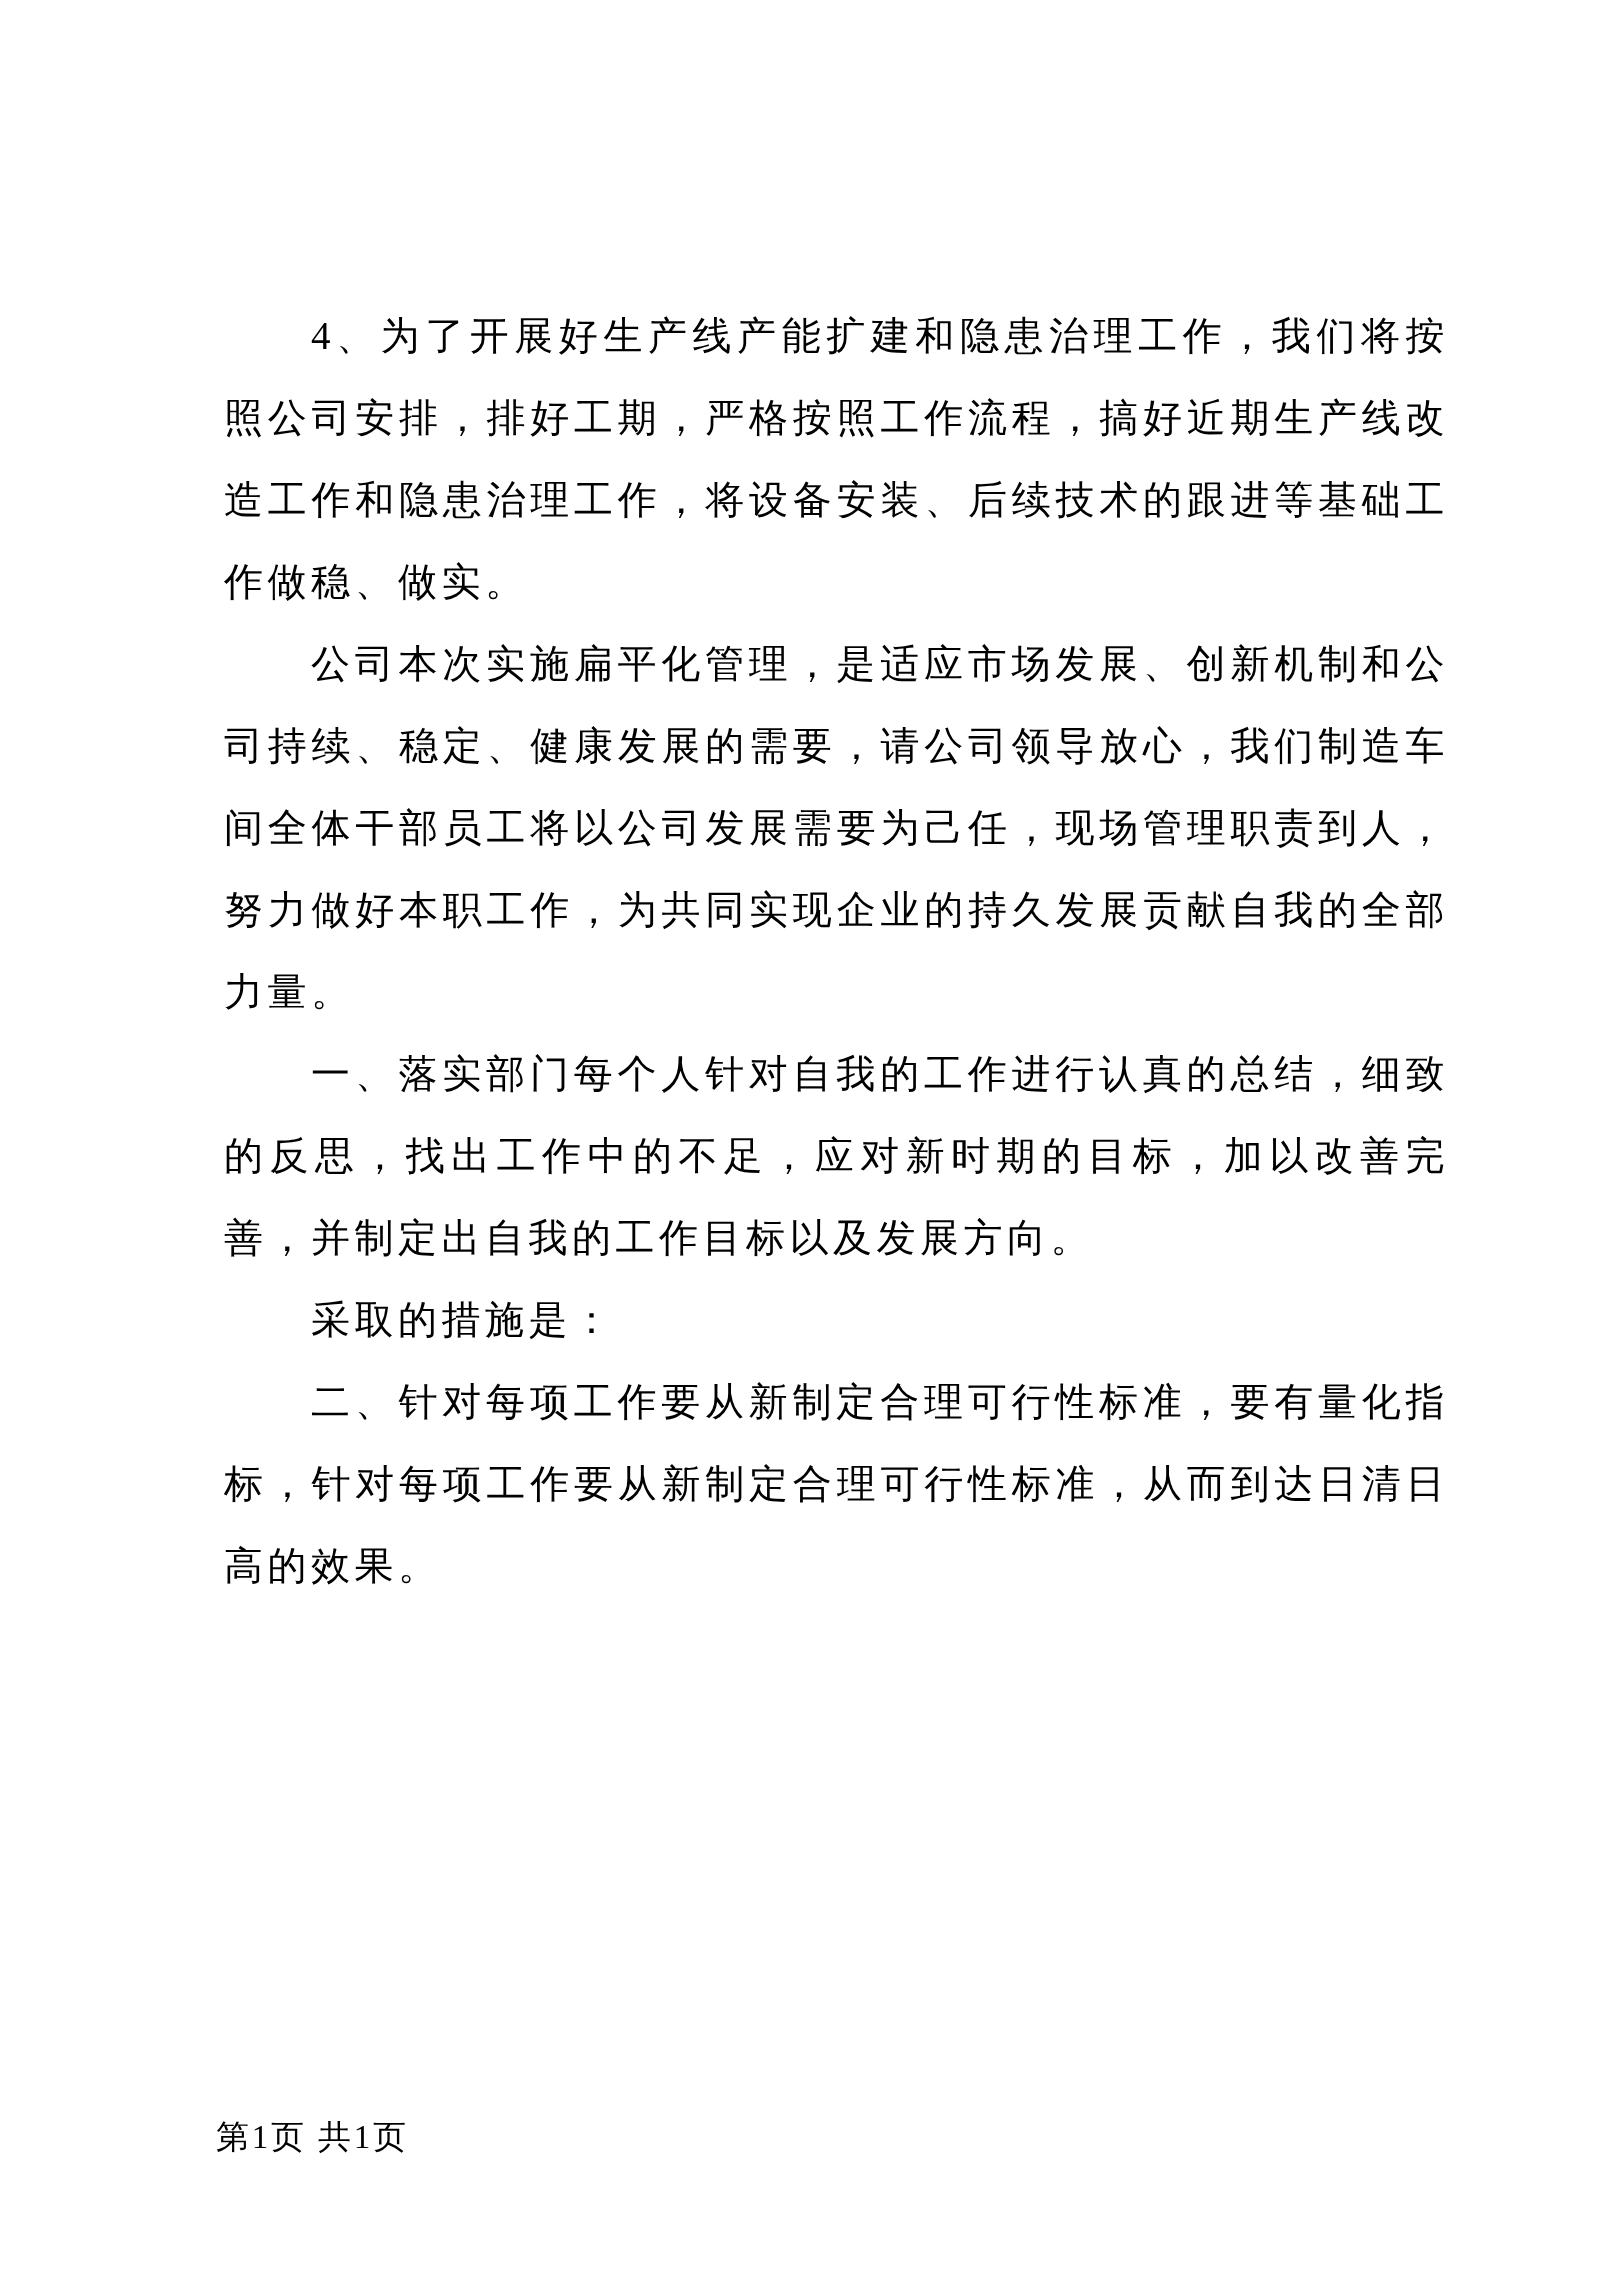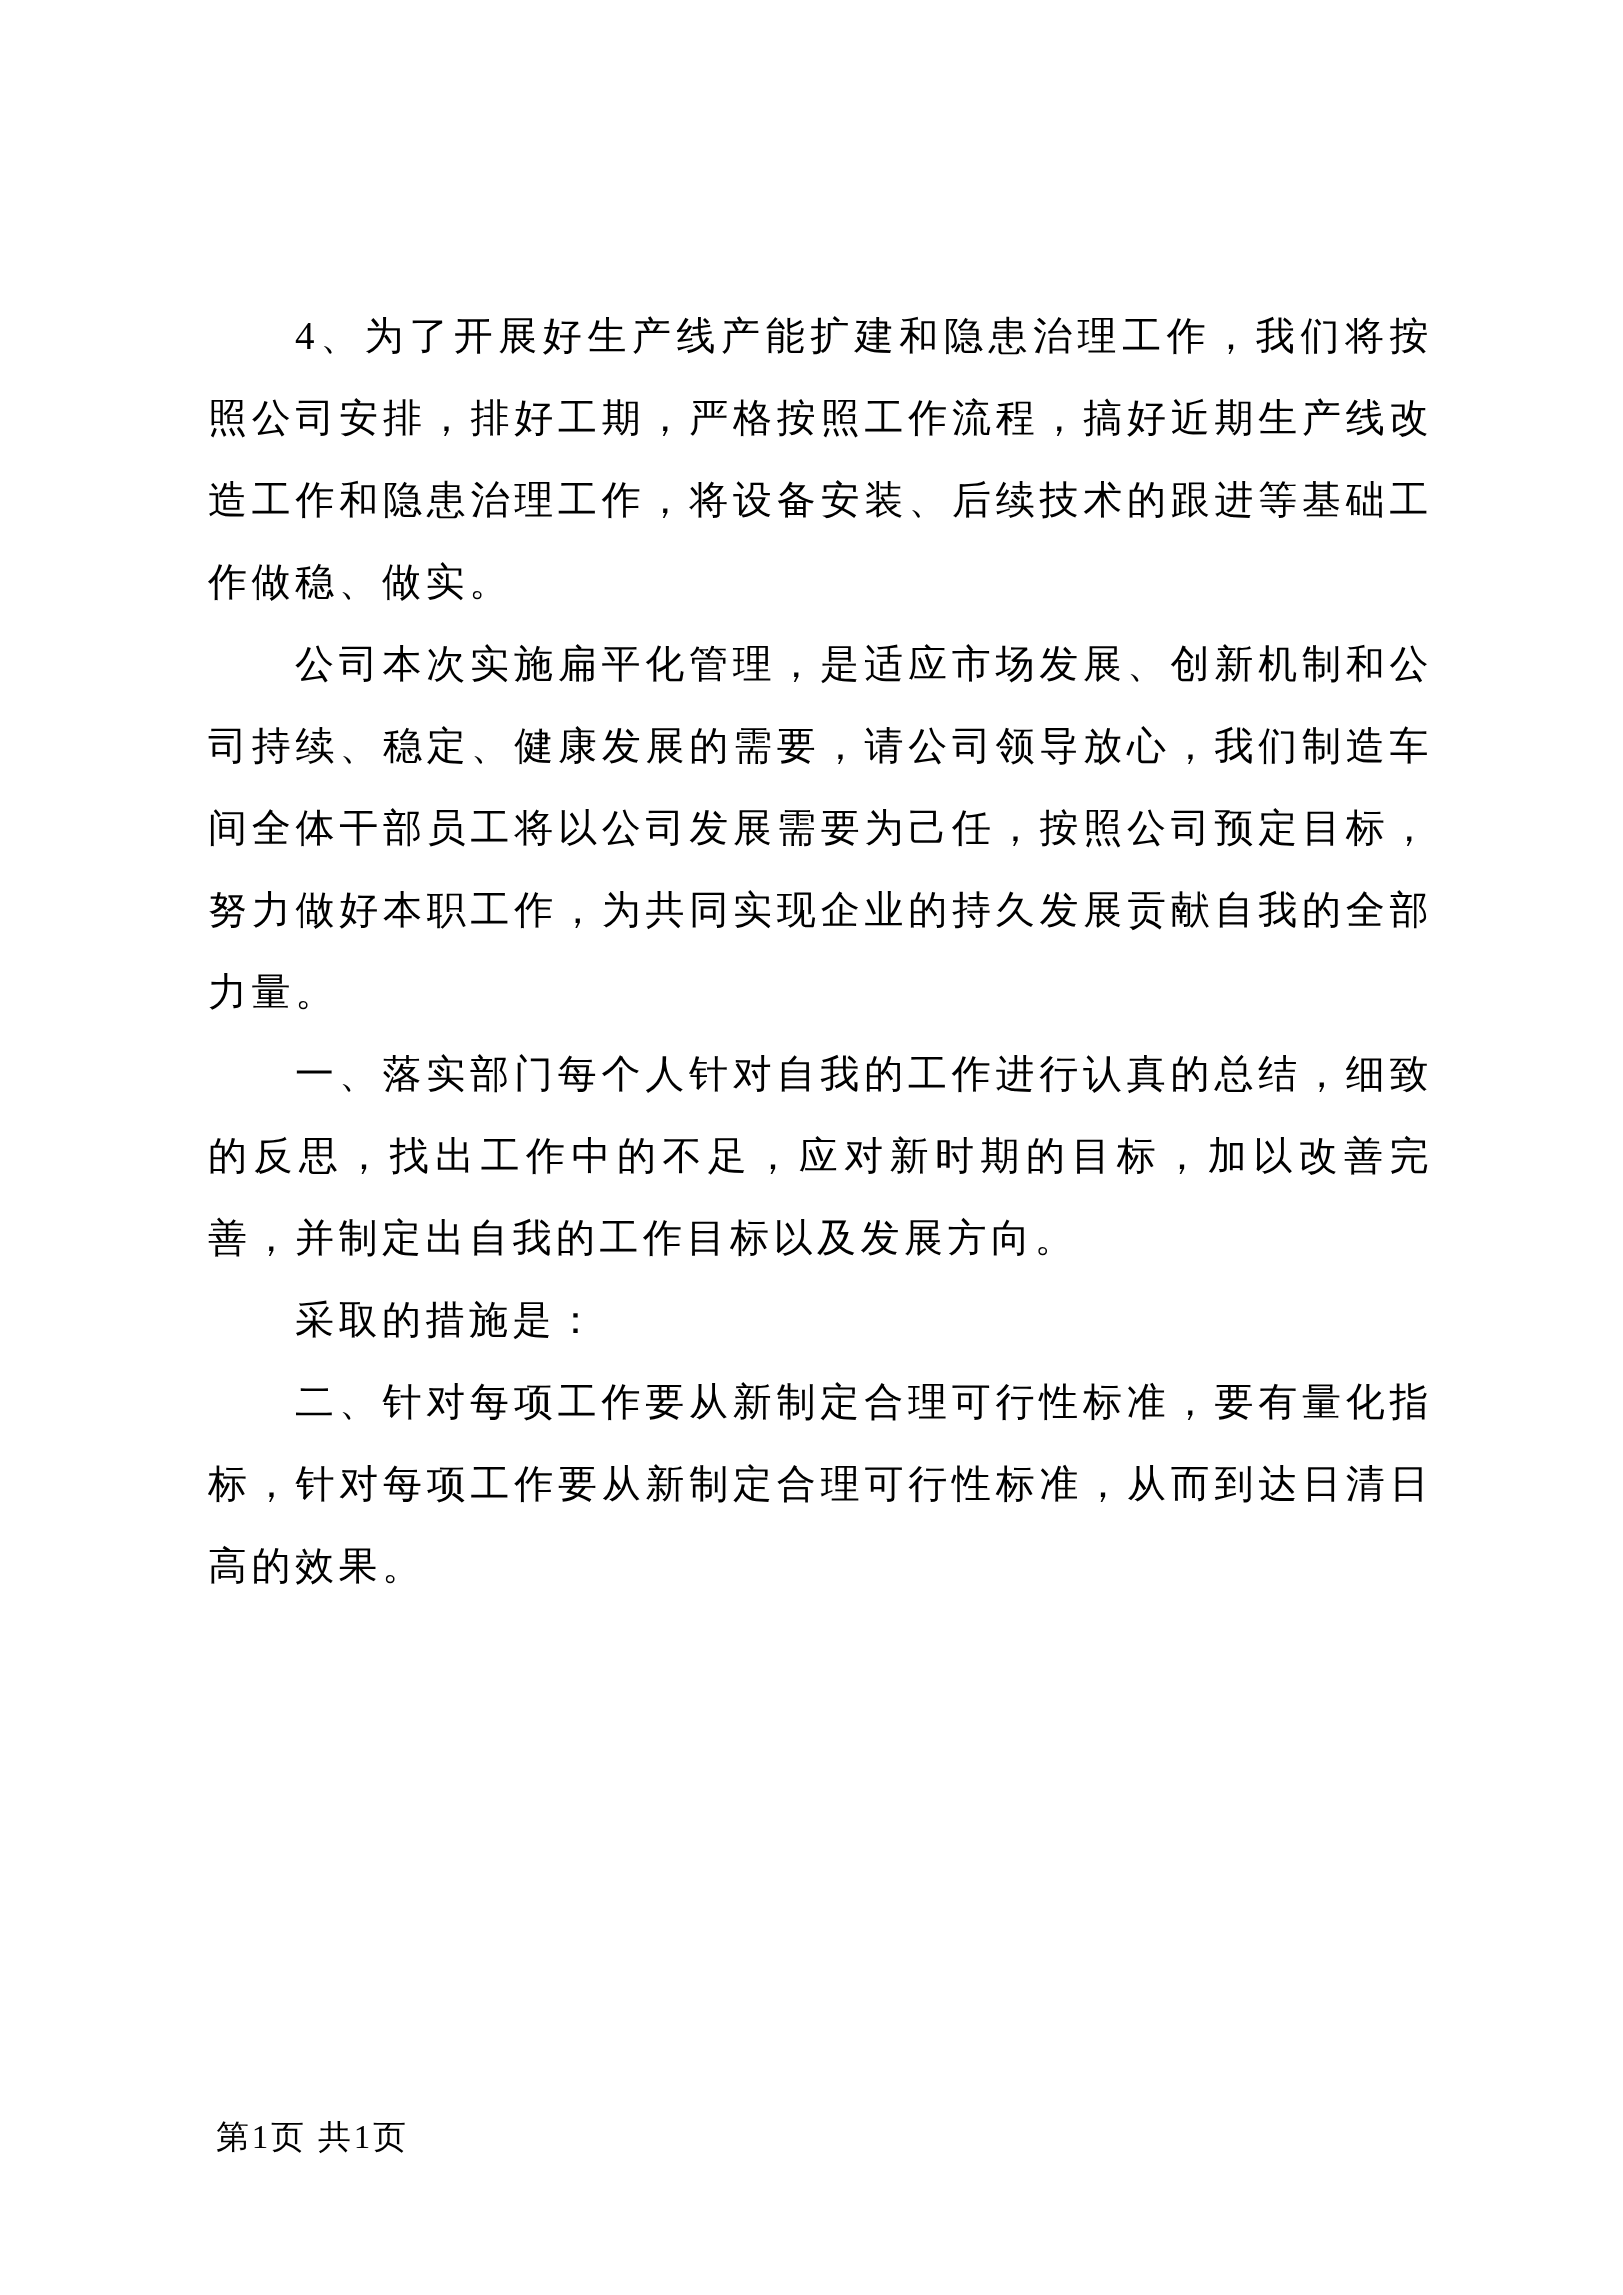--- a/index.html
+++ b/index.html
@@ -11,21 +11,21 @@
     position: relative;
     width: 1623px;
     height: 2295px;
     background: #ffffff;
     color: #000000;
     font-family: "Liberation Serif", "DejaVu Serif", serif;
     overflow: hidden;
   }
   .doc-body {
     position: absolute;
-    left: 208px;
+    left: 224px;
     top: 295px;
     width: 1225px;
     font-size: 39px;
     line-height: 82px;
     letter-spacing: 4.5px;
     text-align: justify;
     text-justify: inter-character;
   }
   .doc-body p {
     margin: 0;
@@ -43,20 +43,20 @@
     letter-spacing: 2.8px;
     color: #000000;
   }
 </style>
 </head>
 <body>
 
 <div class="page">
   <div class="doc-body">
     <p>4、为了开展好生产线产能扩建和隐患治理工作，我们将按照公司安排，排好工期，严格按照工作流程，搞好近期生产线改造工作和隐患治理工作，将设备安装、后续技术的跟进等基础工作做稳、做实。</p>
-    <p>公司本次实施扁平化管理，是适应市场发展、创新机制和公司持续、稳定、健康发展的需要，请公司领导放心，我们制造车间全体干部员工将以公司发展需要为己任，按照公司预定目标，努力做好本职工作，为共同实现企业的持久发展贡献自我的全部力量。</p>
+    <p>公司本次实施扁平化管理，是适应市场发展、创新机制和公司持续、稳定、健康发展的需要，请公司领导放心，我们制造车间全体干部员工将以公司发展需要为己任，现场管理职责到人，努力做好本职工作，为共同实现企业的持久发展贡献自我的全部力量。</p>
     <p>一、落实部门每个人针对自我的工作进行认真的总结，细致的反思，找出工作中的不足，应对新时期的目标，加以改善完善，并制定出自我的工作目标以及发展方向。</p>
     <p>采取的措施是：</p>
     <p>二、针对每项工作要从新制定合理可行性标准，要有量化指标，针对每项工作要从新制定合理可行性标准，从而到达日清日高的效果。</p>
   </div>
   <div class="page-footer">第1页 共1页</div>
 </div>
 
 
 </body></html>

